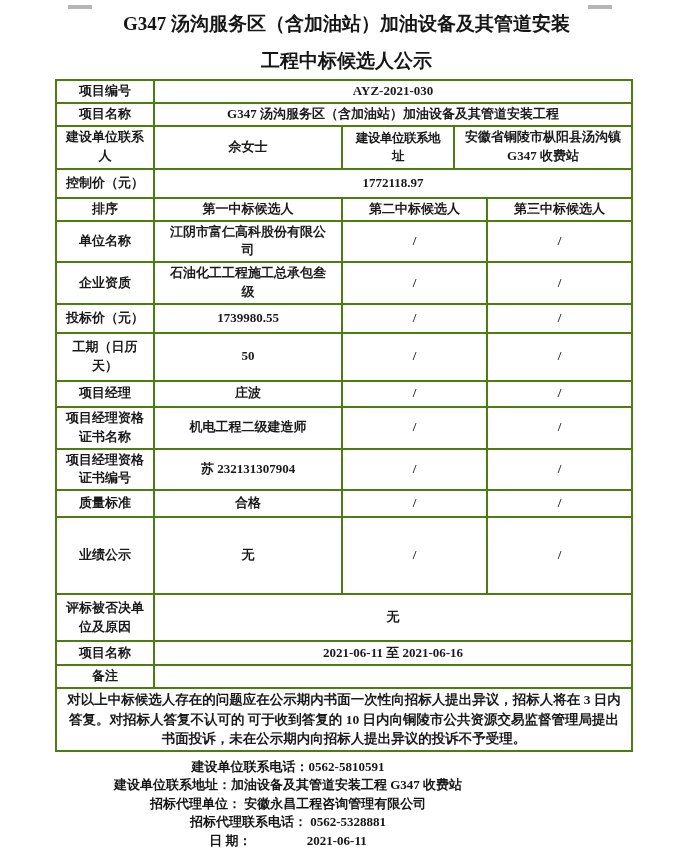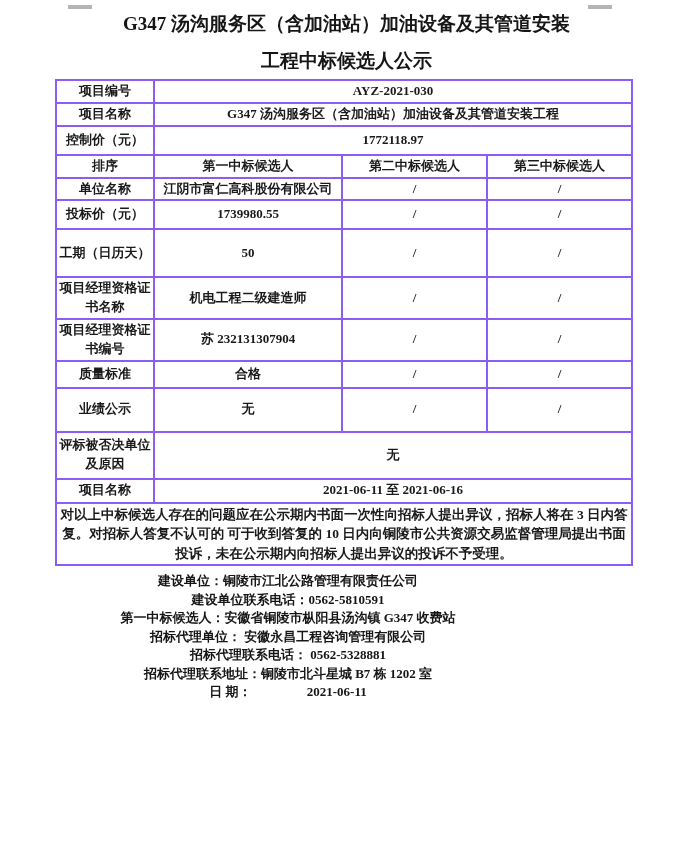--- a/index.html
+++ b/index.html
@@ -19,21 +19,21 @@
     margin: 5px 0 0 4px; text-align: center;
     font-size: 19px; font-weight: bold; line-height: 37px; color: #161616;
   }
 
   table.doc {
     border-collapse: collapse; table-layout: fixed;
     margin-left: 55px; width: 576px;
     font-size: 13px; font-weight: bold; color: #1a1a1a;
   }
   table.doc td {
-    border: 2px solid #8b5cf6; padding: 1px 2px;
+    border: 2px solid #4d7c0f; padding: 1px 9px;
     text-align: center; vertical-align: middle; line-height: 1.45;
     overflow: hidden;
   }
   td.addr-label { letter-spacing: -0.5px; font-size: 12.5px; padding: 0; }
   td.left { text-align: left; padding-left: 4px; }
   td.notice-cell {
     text-align: justify; padding: 2px 3px; line-height: 20px; font-size: 13.5px;
   }
 
   .footer {
@@ -69,55 +69,73 @@
       <td>项目编号</td>
       <td colspan="4">AYZ-2021-030</td>
     </tr>
 
     <tr style="height:22px">
       <td>项目名称</td>
       <td colspan="4">G347 汤沟服务区（含加油站）加油设备及其管道安装工程</td>
     </tr>
 
 
+    <tr style="height:43px">
+      <td>建设单位联系人</td>
+      <td>佘女士</td>
+      <td class="addr-label">建设单位联系地址</td>
+      <td colspan="2" class="left">安徽省铜陵市枞阳县汤沟镇G347 收费站</td>
+    </tr>
 
     <tr style="height:29px">
       <td>控制价（元）</td>
       <td colspan="4">1772118.97</td>
     </tr>
 
     <tr style="height:20px">
       <td>排序</td>
       <td>第一中标候选人</td>
       <td colspan="2">第二中标候选人</td>
       <td>第三中标候选人</td>
     </tr>
 
     <tr style="height:18px">
       <td>单位名称</td>
       <td>江阴市富仁高科股份有限公司</td>
       <td colspan="2">/</td>
       <td>/</td>
     </tr>
 
+    <tr style="height:39px">
+      <td>企业资质</td>
+      <td>石油化工工程施工总承包叁级</td>
+      <td colspan="2">/</td>
+      <td>/</td>
+    </tr>
 
     <tr style="height:29px">
       <td>投标价（元）</td>
       <td>1739980.55</td>
       <td colspan="2">/</td>
       <td>/</td>
     </tr>
 
     <tr style="height:48px">
       <td>工期（日历天）</td>
       <td>50</td>
       <td colspan="2">/</td>
       <td>/</td>
     </tr>
 
+    <tr style="height:26px">
+      <td>项目经理</td>
+      <td>庄波</td>
+      <td colspan="2">/</td>
+      <td>/</td>
+    </tr>
 
     <tr style="height:38px">
       <td>项目经理资格证书名称</td>
       <td>机电工程二级建造师</td>
       <td colspan="2">/</td>
       <td>/</td>
     </tr>
 
     <tr style="height:41px">
       <td>项目经理资格证书编号</td>
@@ -126,47 +144,49 @@
       <td>/</td>
     </tr>
 
     <tr style="height:27px">
       <td>质量标准</td>
       <td>合格</td>
       <td colspan="2">/</td>
       <td>/</td>
     </tr>
 
-    <tr style="height:44px">
+    <tr style="height:77px">
       <td>业绩公示</td>
       <td>无</td>
       <td colspan="2">/</td>
       <td>/</td>
     </tr>
 
     <tr style="height:47px">
       <td>评标被否决单位及原因</td>
       <td colspan="4">无</td>
     </tr>
 
     <tr style="height:24px">
       <td>项目名称</td>
       <td colspan="4">2021-06-11 至 2021-06-16</td>
     </tr>
 
+    <tr style="height:23px">
+      <td>备注</td>
+      <td colspan="4"></td>
+    </tr>
 
     <tr>
       <td colspan="5" class="notice-cell">对以上中标候选人存在的问题应在公示期内书面一次性向招标人提出异议，招标人将在 3 日内答复。对招标人答复不认可的 可于收到答复的 10 日内向铜陵市公共资源交易监督管理局提出书面投诉，未在公示期内向招标人提出异议的投诉不予受理。</td>
     </tr>
   </tbody>
     </table>
 
   <div class="footer">
-    <div>建设单位：铜陵市江北公路管理有限责任公司</div>
     <div>建设单位联系电话：0562-5810591</div>
-    <div>第一中标候选人：安徽省铜陵市枞阳县汤沟镇 G347 收费站</div>
+    <div>建设单位联系地址：加油设备及其管道安装工程 G347 收费站</div>
     <div>招标代理单位： 安徽永昌工程咨询管理有限公司</div>
     <div>招标代理联系电话： 0562-5328881</div>
-    <div>招标代理联系地址：铜陵市北斗星城 B7 栋 1202 室</div>
     <div>日 期：　　　　 2021-06-11</div>
   </div>
 
 </div>
 
 </body></html>

